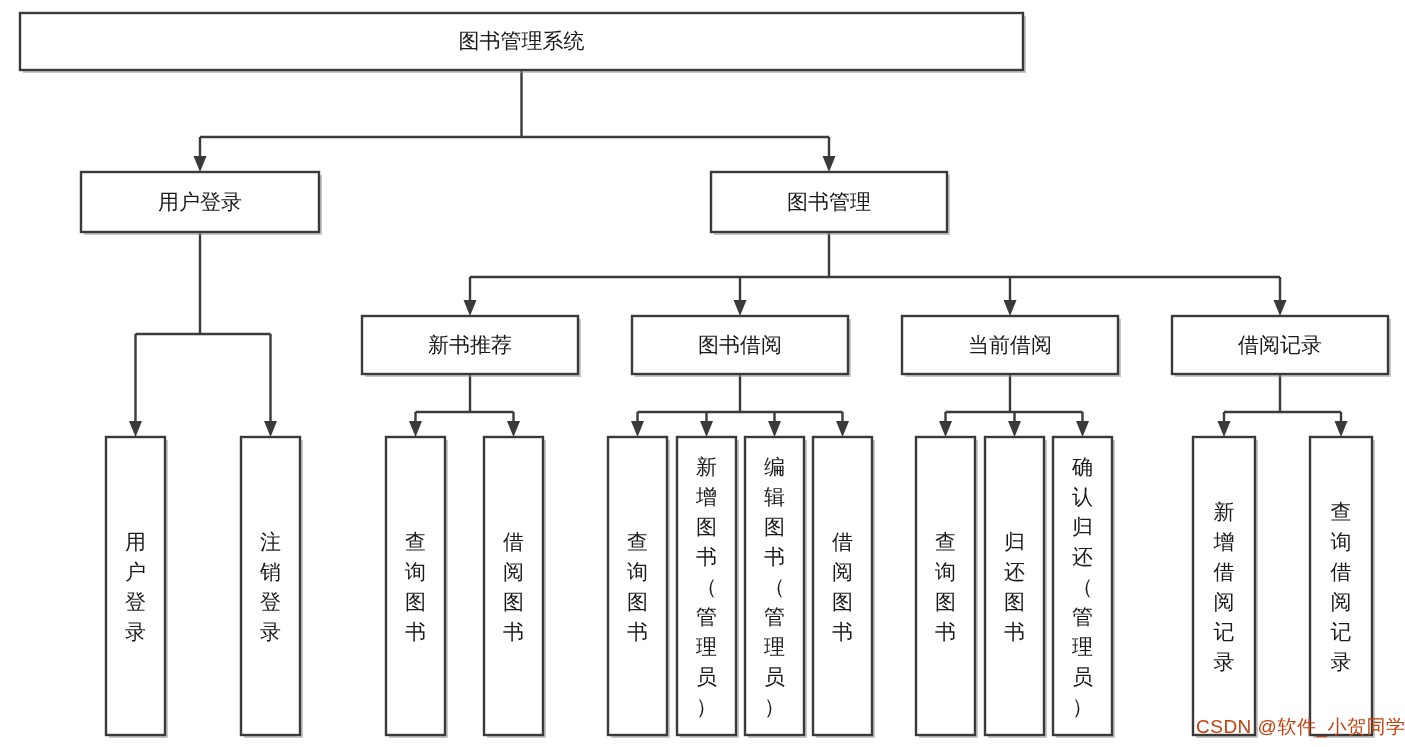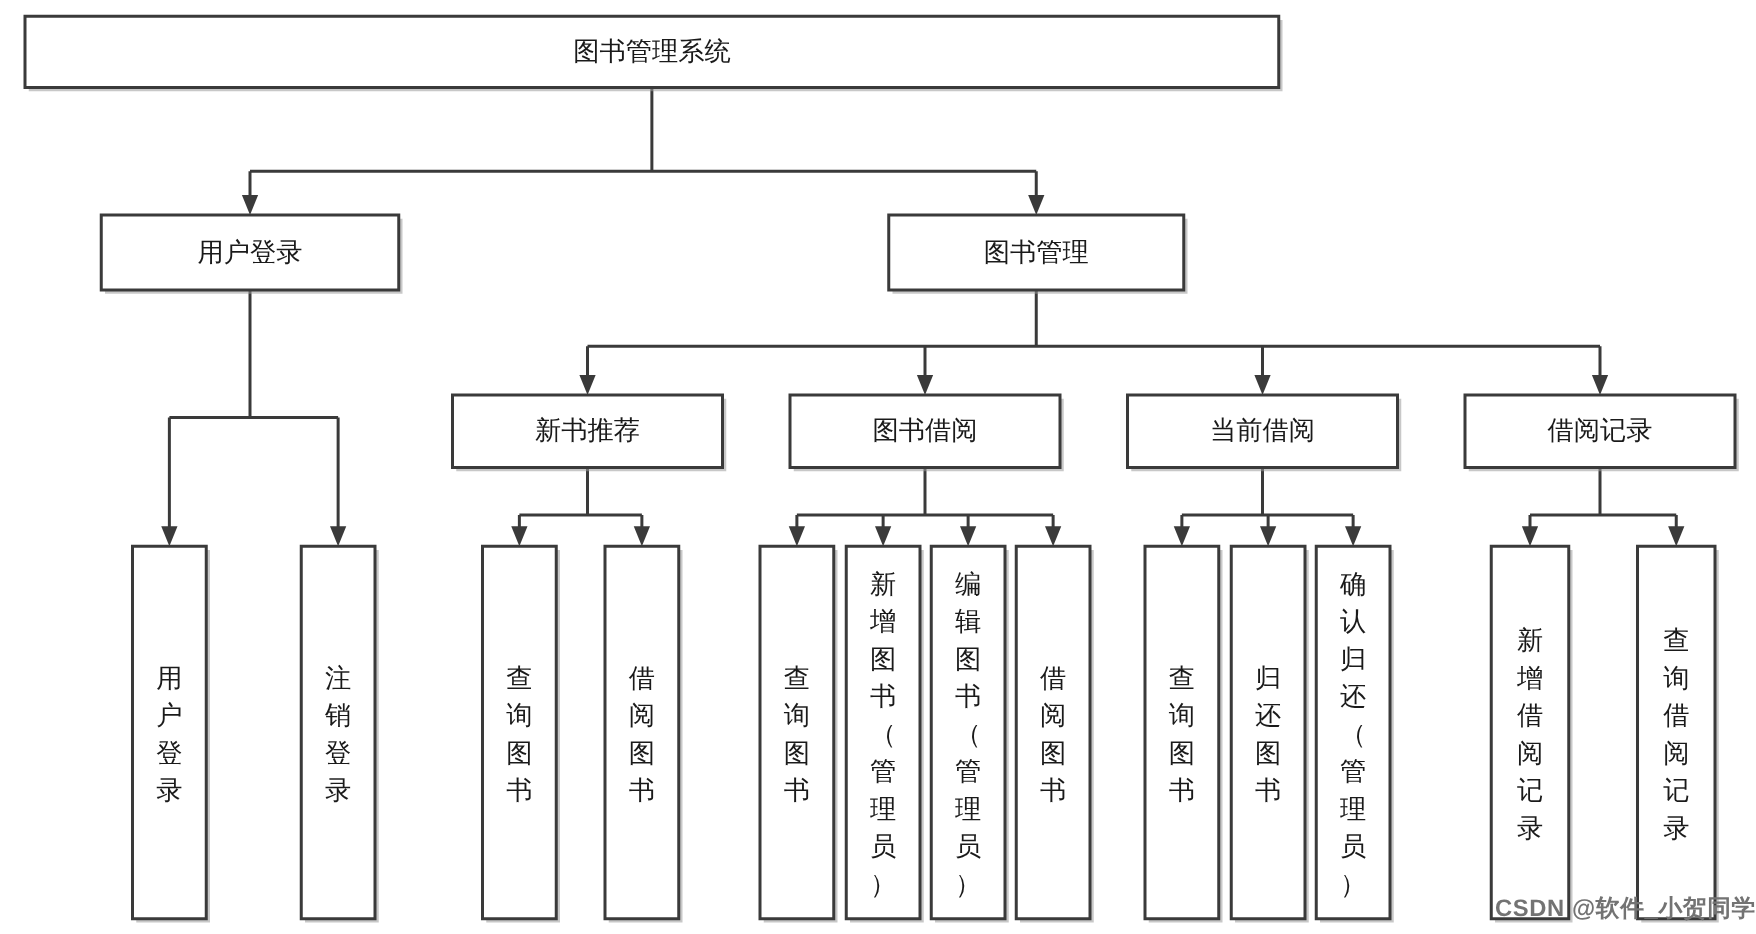--- a/index.html
+++ b/index.html
@@ -55,25 +55,24 @@
   .node-label-v {
     font-family: "Liberation Sans", "DejaVu Sans", sans-serif;
     font-size: 21px;
     fill: #1a1a1a;
     text-anchor: middle;
   }
   .watermark {
     position: absolute;
     font-family: "Liberation Sans", "DejaVu Sans", sans-serif;
     font-size: 19px;
-    color: #737373;
+    color: #c2410c;
     white-space: nowrap;
     letter-spacing: 0.5px;
     user-select: none;
-    font-weight: bold;
   }
 </style>
 </head>
 <body>
 
 <div id="diagram-root">
   <svg id="diagram-canvas" viewBox="0 0 1405 747">
     <g id="edges-layer">
         <g>
           <line x1="521.5" y1="70" x2="521.5" y2="137" class="connector"></line>

